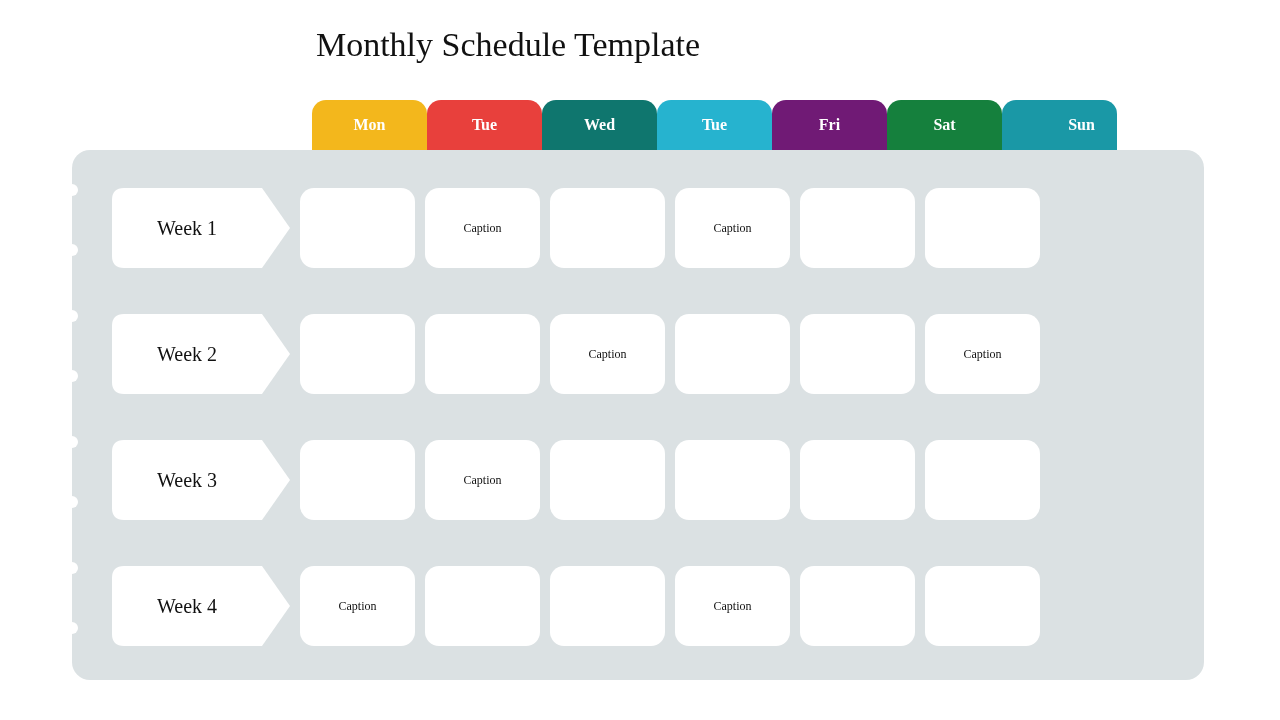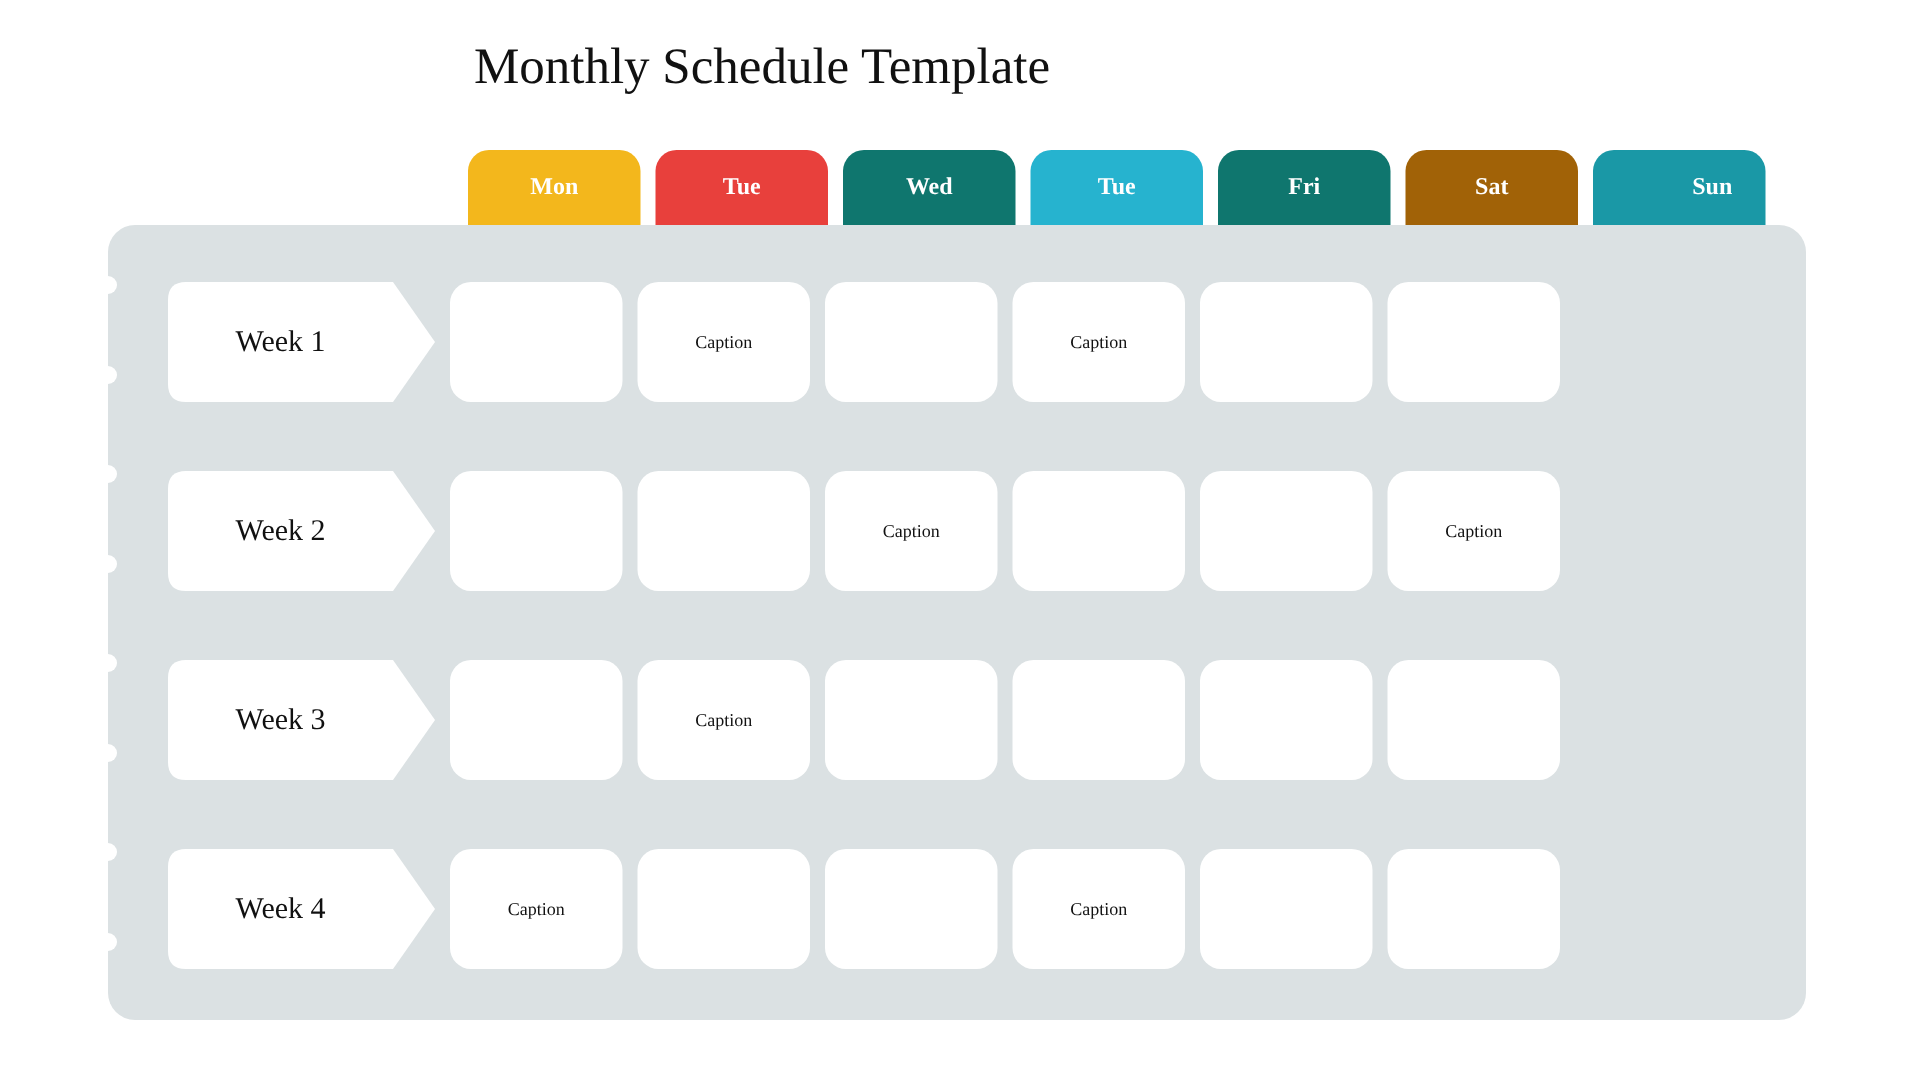--- a/index.html
+++ b/index.html
@@ -4,21 +4,20 @@
 <style>
   * { box-sizing: border-box; margin: 0; padding: 0; }
   html, body { width: 1280px; height: 720px; background: #fff; font-family: Georgia, 'Times New Roman', serif; }
   .page { width: 1016px; height: 720px; position: relative; }
   .title { text-align: center; font-size: 34px; font-weight: 400; color: #111; padding-top: 26px; }
   .header-row {
     position: absolute;
     top: 100px;
     left: 312px;
     display: flex;
-    gap: 10px;
   }
   .day-tab {
     width: 115px;
     height: 50px;
     border-top-left-radius: 14px;
     border-top-right-radius: 14px;
     color: #fff;
     font-size: 16px;
     font-weight: bold;
     display: flex;
@@ -88,22 +87,22 @@
 <body>
 
 <div class="page">
   <div class="title">Monthly Schedule Template</div>
 
   <div class="header-row" id="header-row">
       <div class="day-tab" style="background: rgb(243, 183, 28);">Mon</div>
       <div class="day-tab" style="background: rgb(232, 64, 60);">Tue</div>
       <div class="day-tab" style="background: #0f766e;">Wed</div>
       <div class="day-tab" style="background: rgb(38, 179, 207);">Tue</div>
-      <div class="day-tab" style="background: #0f766e;">Fri</div>
-      <div class="day-tab" style="background: #a16207; text-align: center;">Sat</div>
+      <div class="day-tab" style="background: #701a75;">Fri</div>
+      <div class="day-tab" style="background: #15803d; text-align: center;">Sat</div>
       <div class="day-tab" style="background: rgb(26, 152, 166); padding-left: 44px;">Sun</div>
     </div>
 
   <div class="board" id="board">
     <div class="grid" id="grid">
         <div class="row">
           <div class="week-label-wrap">
             <div class="week-label">
               <svg viewBox="0 0 178 80" preserveAspectRatio="none">
                 <path d="M12 0 H150 L178 40 L150 80 H12 Q0 80 0 68 V12 Q0 0 12 0 Z" fill="#ffffff"></path>

